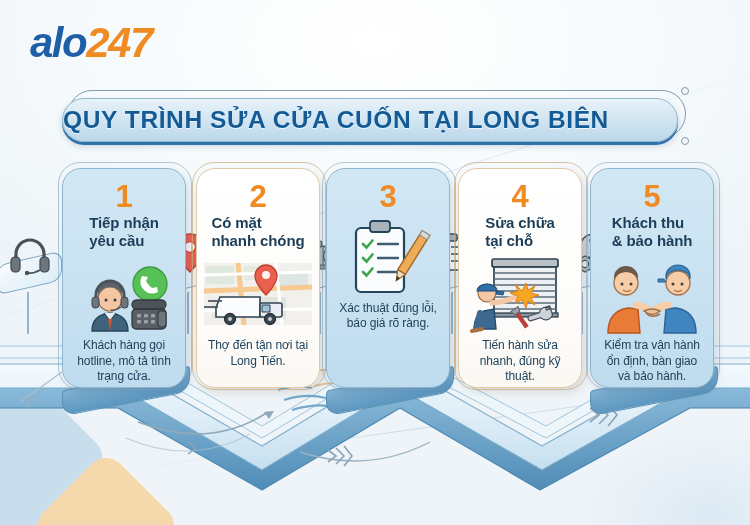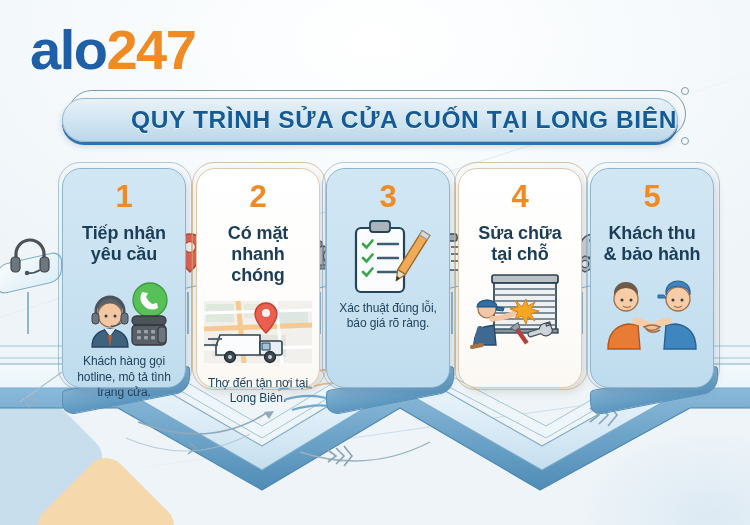--- a/index.html
+++ b/index.html
@@ -47,25 +47,26 @@
   .bg-soft-1 {
     position: absolute; right: -90px; top: 430px;
     width: 260px; height: 170px;
     background: radial-gradient(ellipse at center, rgba(205,225,240,.55), rgba(205,225,240,0) 70%);
   }
 
   
   .logo {
     position: absolute;
     left: 30px; top: 22px;
-    font-size: 56px;
+    font-size: 42px;
     font-weight: bold;
     letter-spacing: -1.5px;
     line-height: 1;
     white-space: nowrap;
+    font-style: italic;
   }
   .logo .alo { color: #1f5fa8; }
   .logo .n247 { color: #f08a22; }
 
   
   .title-wrap {
     position: absolute;
     left: 62px; top: 94px;
     width: 628px; height: 48px;
   }
@@ -89,21 +90,21 @@
   .title-bar {
     position: absolute;
     left: 0; top: 4px;
     width: 616px; height: 44px;
     border-radius: 24px;
     background: linear-gradient(180deg, #e8f2f9 0%, #cfe4f1 55%, #bcd8ea 100%);
     border: 1.3px solid #93b6cd;
     box-shadow: 0 3px 0 0 #2f72ad, 0 4px 7px rgba(40,80,120,.22);
     display: flex;
     align-items: center;
-    justify-content: flex-end;
+    justify-content: flex-start;
   }
   .title-text {
     font-size: 24.5px;
     font-weight: bold;
     letter-spacing: .6px;
     color: #145b96;
     white-space: nowrap;
     text-shadow: 0 1px 0 rgba(255,255,255,.7);
   }
 
@@ -176,25 +177,25 @@
   .card.white .card-outline { border-color: rgba(200,170,125,.7); }
 
   .card-num {
     font-size: 31px;
     font-weight: bold;
     color: #f08a22;
     line-height: 1;
     margin-top: 2px;
   }
   .card-title {
-    margin-top: 11px;
-    font-size: 18px;
+    margin-top: 2px;
+    font-size: 15px;
     font-weight: bold;
     color: #1b3d57;
-    text-align: center;
+    text-align: left;
     line-height: 1.18;
     letter-spacing: -.1px;
   }
   .card-art {
     margin-top: 4px;
     width: 108px; height: 82px;
     position: relative;
     display: flex; align-items: center; justify-content: center;
   }
   .card-desc {
@@ -487,21 +488,21 @@
           <circle cx="26" cy="66" r="2" fill="#c9ced2"></circle>
           <circle cx="66" cy="66" r="5.5" fill="#3a4750" stroke="#222c33" stroke-width="1.3"></circle>
           <circle cx="66" cy="66" r="2" fill="#c9ced2"></circle>
           <g stroke="#4a5b68" stroke-width="1.8">
             <line x1="4" y1="48" x2="18" y2="48"></line>
             <line x1="0" y1="54" x2="14" y2="54"></line>
           </g>
         </g>
       </svg>
     </div>
-    <div class="card-desc">Thợ đến tận nơi tại Long Biên.</div>
+    <div class="card-desc">Thợ đến tận nơi tại Long Tiến.</div>
   </div>
 
   <div class="card blue" style="left:326px; top:168px;">
     <div class="card-outline"></div>
     <div class="card-num">3</div>
     <div class="card-art">
       <svg width="108" height="82" viewBox="0 0 108 82">
         <g>
           <rect x="22" y="12" width="48" height="64" rx="5" fill="#fbfcfd" stroke="#23455c" stroke-width="2.2"></rect>
           <rect x="36" y="5" width="20" height="11" rx="3" fill="#aab3ba" stroke="#23455c" stroke-width="1.8"></rect>
@@ -570,20 +571,21 @@
           <g transform="rotate(-35 60 70)">
             <rect x="56" y="56" width="4.5" height="18" fill="#b8423a"></rect>
             <path d="M54 52 h9 l-1.5 5 h-6 z" fill="#9aa3aa" stroke="#5a636b" stroke-width="1"></path>
           </g>
           <g transform="rotate(28 78 68)">
             <path d="M76 52 l-3 3 l2 2 l3 -3 a7 7 0 0 0 -8 9 l-7 7 a2.5 2.5 0 0 0 3.6 3.6 l7 -7 a7 7 0 0 0 9 -8 z" fill="#cdd3d8" stroke="#46505a" stroke-width="1.2"></path>
           </g>
         </g>
       </svg>
     </div>
+    <div class="card-desc">Tiến hành sửa nhanh, đúng kỹ thuật.</div>
   </div>
 
   <div class="card blue" style="left:590px; top:168px;">
     <div class="card-outline"></div>
     <div class="card-num">5</div>
     <div class="card-title">
       <div>Khách thu</div>
       <div>&amp; bảo hành</div>
     </div>
     <div class="card-art">
@@ -609,15 +611,16 @@
           <path d="M76 37 q4 3 8 0" fill="none" stroke="#b07a52" stroke-width="1.3"></path>
           <path d="M70 52 q-12 2 -16 8" fill="none" stroke="#f7cda7" stroke-width="7" stroke-linecap="round"></path>
         </g>
 
         <g>
           <path d="M46 58 q8 -4 16 0 q-8 7 -16 0 z" fill="#f0bf96" stroke="#a0704a" stroke-width="1.5"></path>
           <path d="M48 60 q6 6 14 1" fill="none" stroke="#a0704a" stroke-width="1.6"></path>
         </g>
       </svg>
     </div>
+    <div class="card-desc">Kiểm tra vận hành ổn định, bàn giao và bảo hành.</div>
   </div>
 
 </div>
 
 </body></html>

